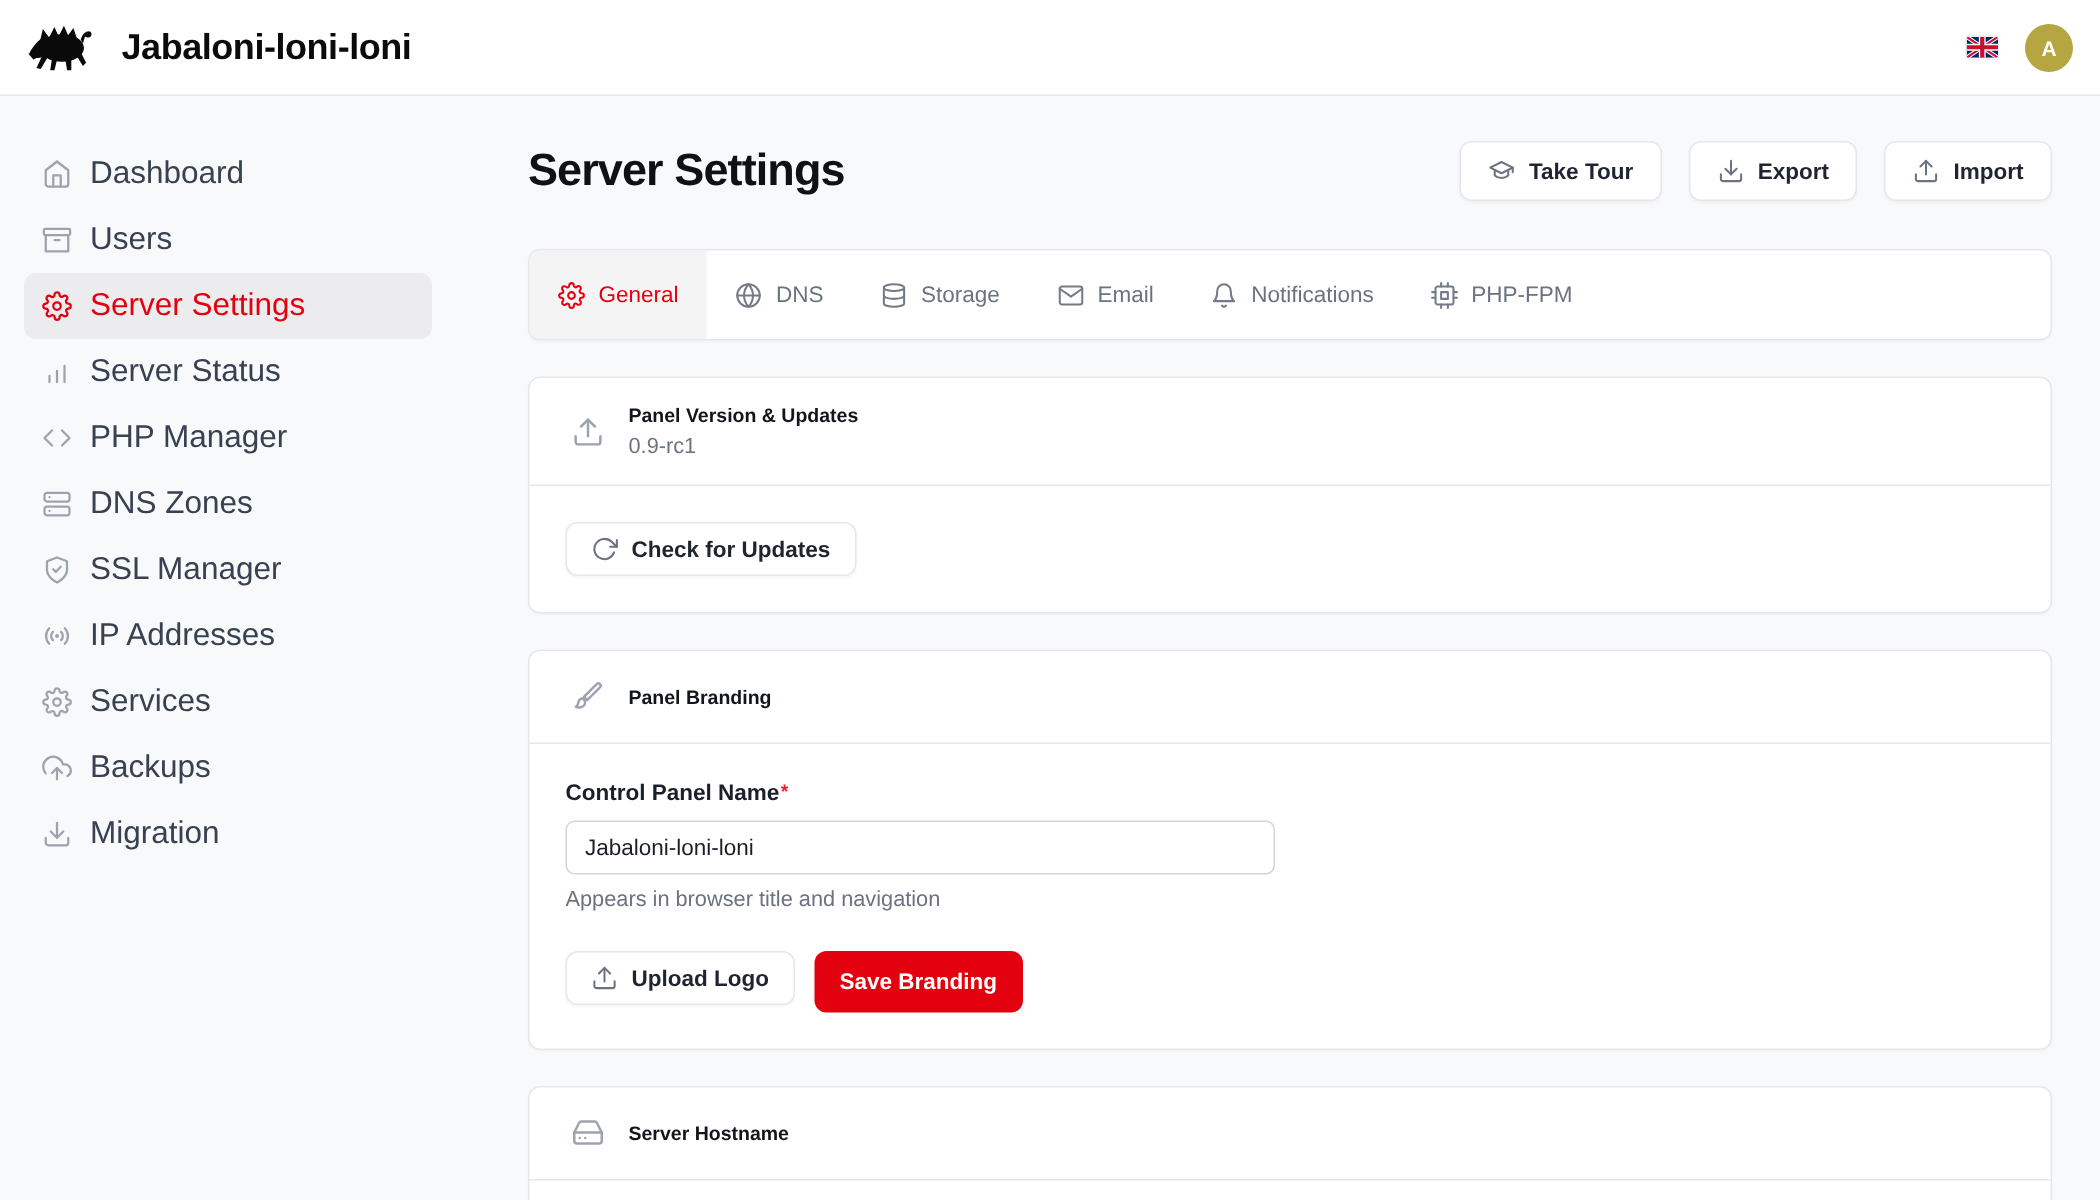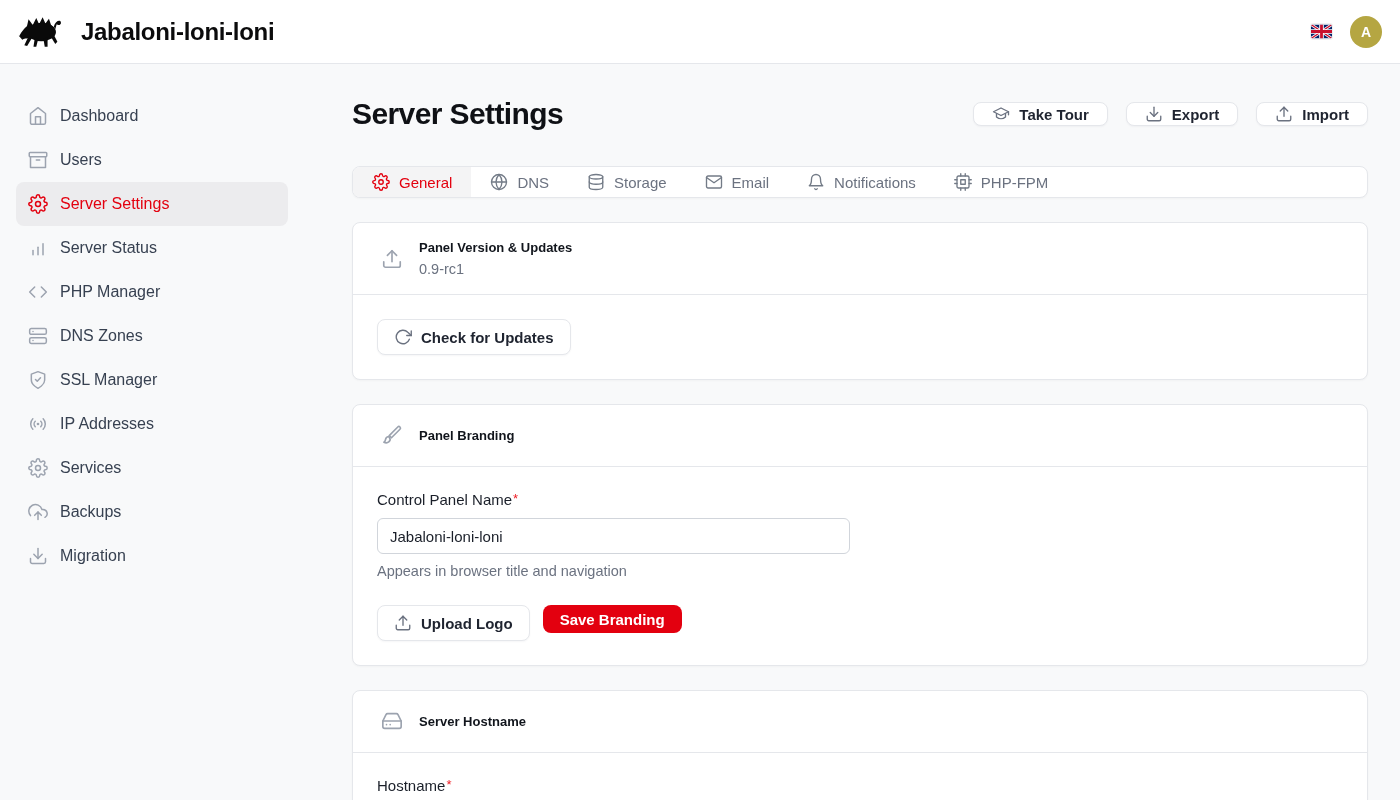--- a/index.html
+++ b/index.html
@@ -35,47 +35,47 @@
   .avatar{
     width:32px;height:32px;border-radius:50%;background:var(--gold);
     color:#fff;font-size:14px;font-weight:700;display:flex;align-items:center;justify-content:center;
     cursor:pointer;
   }
   
   .layout{position:absolute;top:64px;left:0;right:0;bottom:0;display:flex;}
   .sidebar{width:304px;flex:0 0 304px;padding-top:30px;}
   .nav-item{
     display:flex;align-items:center;gap:12px;height:44px;margin:0 16px;
-    padding:0 12px;border-radius:8px;color:var(--text);font-size:16px;cursor:pointer;
+    padding:0 12px;border-radius:8px;color:var(--text);font-size:21px;cursor:pointer;
     text-decoration:none;
   }
   .nav-item .icon{color:var(--icon-gray);}
   .nav-item.active{background:#ececee;color:var(--accent);font-weight:500;}
   .nav-item.active .icon{color:var(--accent);}
   .main{flex:1;padding:30px 32px 0 48px;overflow:hidden;}
   
   .page-head{display:flex;align-items:center;justify-content:space-between;margin-bottom:32px;height:40px;}
   .page-title{font-size:30px;font-weight:700;letter-spacing:-0.6px;color:#0f1115;}
   .actions{display:flex;gap:18px;}
   .btn{
-    display:inline-flex;align-items:center;gap:9px;height:24px;padding:0 18px;
+    display:inline-flex;align-items:center;gap:9px;height:40px;padding:0 18px;
     background:#fff;border:1px solid var(--border);border-radius:8px;
     font-family:inherit;font-size:15px;font-weight:600;color:#1f2430;cursor:pointer;
     box-shadow:0 1px 2px rgba(16,24,40,.04);
   }
   .btn .icon{color:#6b7280;}
   .btn.small{height:36px;padding:0 16px;}
   .btn-primary{
-    display:inline-flex;align-items:center;height:28px;padding:0 17px;
+    display:inline-flex;align-items:center;height:41px;padding:0 17px;
     background:var(--accent);border:none;border-radius:8px;
     font-family:inherit;font-size:15px;font-weight:600;color:#fff;cursor:pointer;
   }
   
   .tabbar{
-    display:flex;height:32px;background:#fff;border:1px solid var(--border);
+    display:flex;height:61px;background:#fff;border:1px solid var(--border);
     border-radius:8px;overflow:hidden;margin-bottom:24px;align-items:stretch;
     box-shadow:0 1px 2px rgba(16,24,40,.03);
   }
   .tab{
     display:flex;align-items:center;gap:9px;padding:0 19px;font-size:15px;
     color:var(--muted);font-weight:500;cursor:pointer;background:transparent;border:none;font-family:inherit;
   }
   .tab .icon{color:#737b87;}
   .tab.active{background:#f4f4f5;color:var(--accent);}
   .tab.active .icon{color:var(--accent);}
@@ -84,21 +84,21 @@
     background:#fff;border:1px solid var(--border);border-radius:8px;margin-bottom:24px;
     box-shadow:0 1px 2px rgba(16,24,40,.03);
   }
   .card-head{display:flex;align-items:center;gap:16px;padding:17px 24px 17px 28px;border-bottom:1px solid var(--border);}
   .card-head .icon{color:var(--icon-gray);width:22px;height:22px;}
   .card-title{font-size:13px;font-weight:700;color:#11151c;}
   .card-sub{font-size:14.5px;color:var(--muted);margin-top:6px;}
   .card-head.tall{padding:19px 24px 20px 28px;}
   .card-body{padding:24px;}
   
-  .field-label{font-size:15px;font-weight:400;color:#1a1f29;}
+  .field-label{font-size:15px;font-weight:700;color:#1a1f29;}
   .req{color:#ef1c24;font-size:13px;vertical-align:top;margin-left:1px;}
   .text-input{
     display:block;width:473px;height:36px;margin-top:9px;padding:0 12px;
     border:1px solid var(--input-border);border-radius:6px;font-family:inherit;
     font-size:15px;color:#1a1f29;background:#fff;outline:none;
   }
   .help{font-size:14.5px;color:var(--muted);margin-top:9px;}
   .btn-row{display:flex;gap:13px;margin-top:26px;}
   
   .icon{width:20px;height:20px;display:inline-flex;flex:none;}

